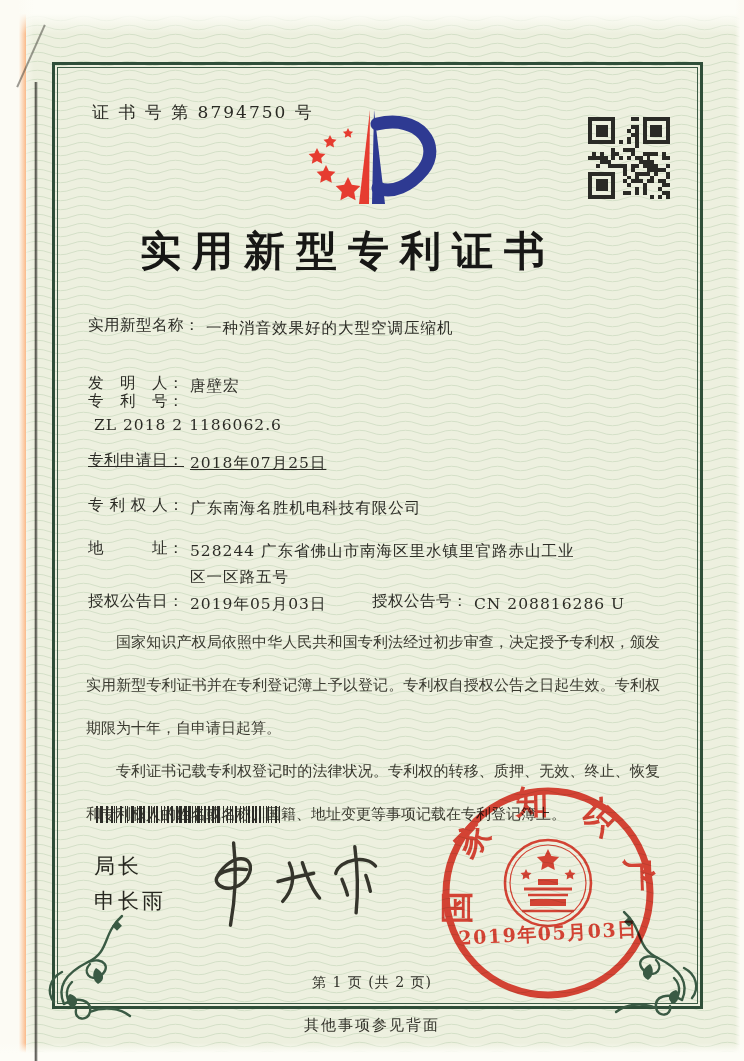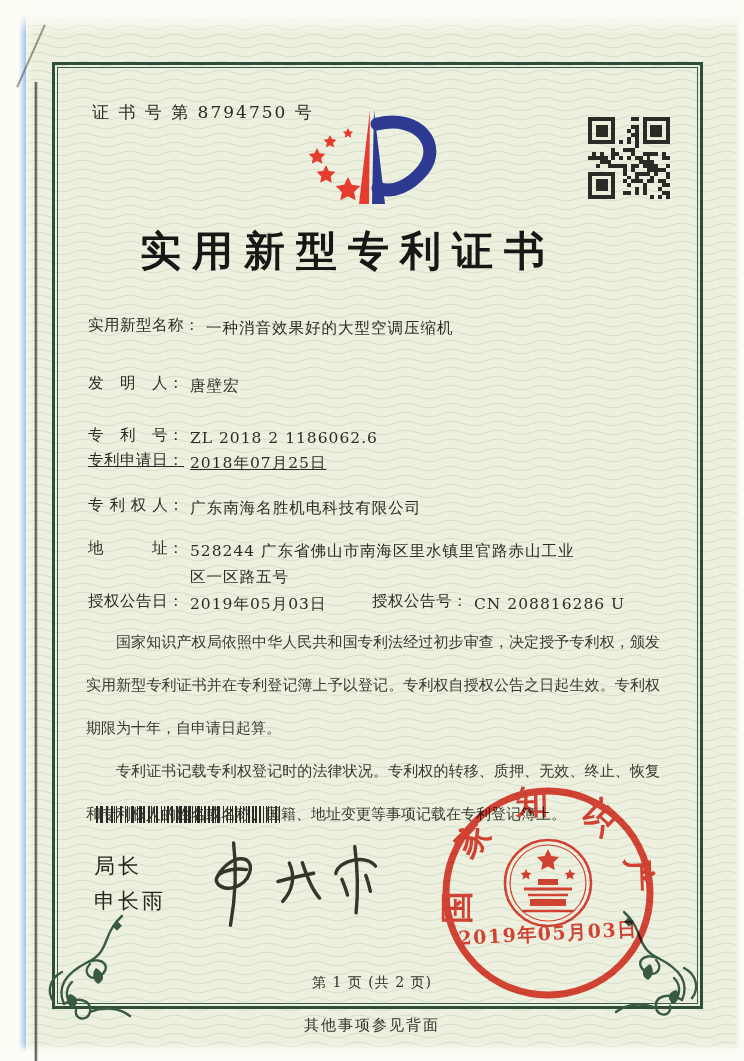--- a/index.html
+++ b/index.html
@@ -1,18 +1,18 @@
 <!DOCTYPE html>
 <html><head>
 <meta charset="utf-8">
 <style>
   html,body{margin:0;padding:0;background:#ffffff;}
   .page{
     position:relative;width:744px;height:1061px;overflow:hidden;
-    background:#3b82f6;
+    background:#f97316;
     font-family:"DejaVu Serif","Liberation Serif",serif;
     color:#22221e;
   }
   .paper{position:absolute;left:26px;top:14px;right:0;bottom:6px;background:#edf0df;}
   .guilloche{position:absolute;left:26px;top:14px;opacity:.6;}
   .edge-top{position:absolute;left:0;top:0;width:100%;height:34px;background:linear-gradient(#fdfdf7 40%,rgba(253,253,247,0));}
   .edge-left{position:absolute;left:0;top:0;width:34px;height:100%;background:linear-gradient(90deg,#fcfbf4 55%,rgba(252,251,244,0));}
   .edge-right{position:absolute;right:0;top:0;width:9px;height:100%;background:linear-gradient(270deg,#fcfbf4 40%,rgba(252,251,244,0));}
   .edge-bottom{position:absolute;left:0;bottom:0;width:100%;height:18px;background:linear-gradient(0deg,#fdfdf7 45%,rgba(253,253,247,0));}
   .spine-shadow{position:absolute;left:34px;top:82px;width:4px;height:979px;
@@ -23,21 +23,21 @@
   .cert-no{position:absolute;left:92px;top:101px;font-size:17px;letter-spacing:2px;color:#2a2a24;}
   .logo{position:absolute;left:290px;top:102px;}
   .qr{position:absolute;left:588px;top:117px;}
   .title{position:absolute;left:0;top:224px;width:696px;text-align:center;
     font-size:41px;font-weight:700;letter-spacing:11px;color:#171715;}
   .field{position:absolute;left:88px;display:flex;align-items:flex-start;font-size:15.5px;color:#2c2c26;}
   .field .lbl{white-space:nowrap;flex-shrink:0;letter-spacing:.5px;}
   .field .val{margin-left:6px;letter-spacing:1px;line-height:26px;}
   .f-name{top:315px;}
   .f-inventor{top:373px;}
-  .f-patno{top:425px;}
+  .f-patno{top:391px;flex-direction:column;}
   .f-filing{top:450px;text-decoration:underline;}
   .f-patentee{top:495px;justify-content:center;}
   .f-address{top:538px;}
   .f-address .val{max-width:398px;}
   .f-grantdate{top:591px;}
   .f-grantno{top:591px;left:372px;}
   .body-text{position:absolute;left:86px;top:621px;width:574px;
     font-size:15px;line-height:43px;color:#3a3a30;text-align:justify;}
   .body-text p{margin:0;text-indent:2em;}
   .barcode{position:absolute;left:94px;top:806px;}

